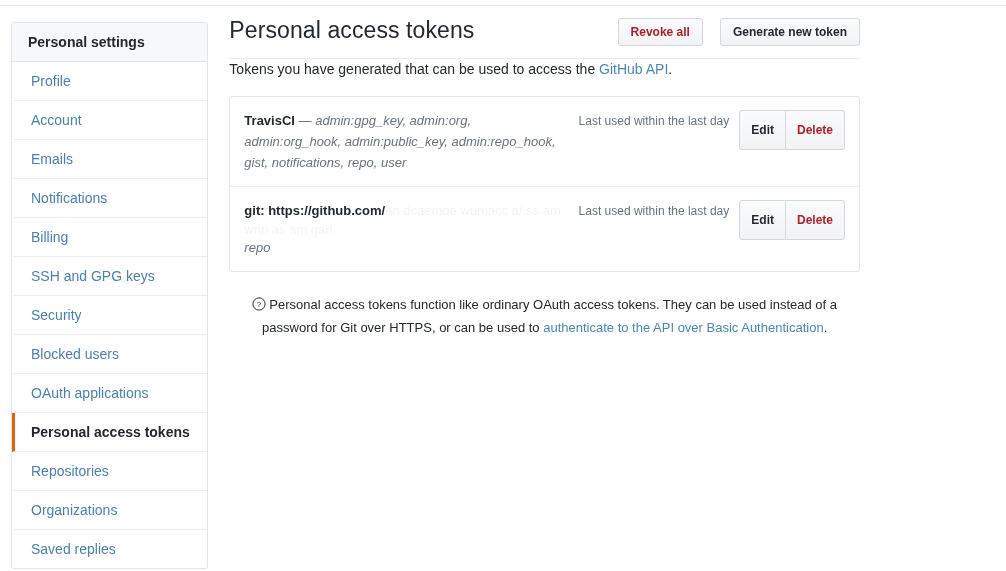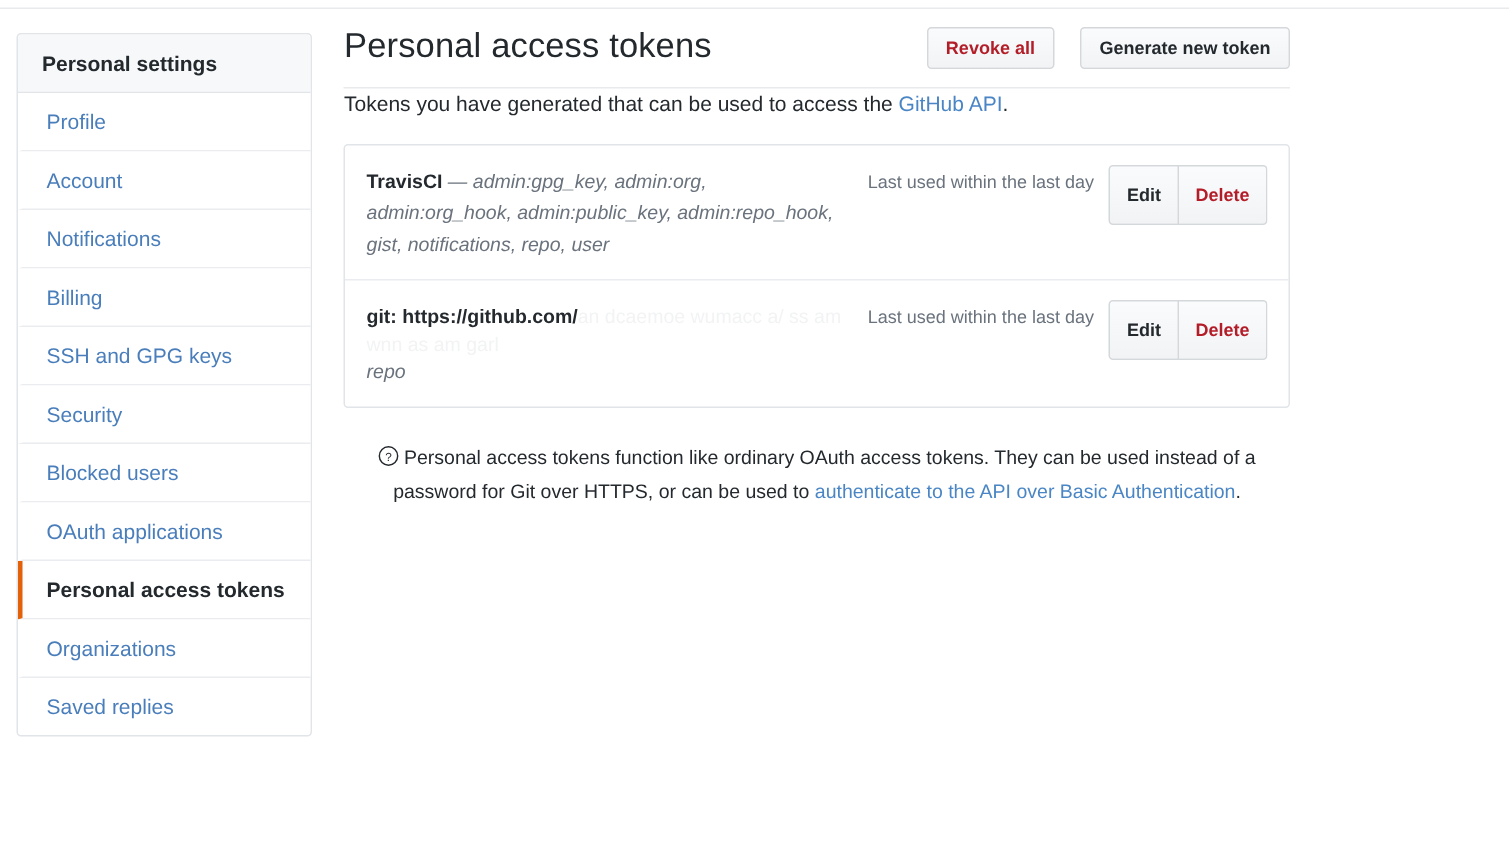--- a/index.html
+++ b/index.html
@@ -218,27 +218,29 @@
 
 <div class="top-rule"></div>
 
 <div class="page">
 
   <nav class="sidebar">
     <div class="sidebar-header">Personal settings</div>
 
     <div class="sidebar-item">Profile</div>
     <div class="sidebar-item">Account</div>
+    <div class="sidebar-item">Emails</div>
     <div class="sidebar-item">Notifications</div>
     <div class="sidebar-item">Billing</div>
     <div class="sidebar-item">SSH and GPG keys</div>
     <div class="sidebar-item">Security</div>
     <div class="sidebar-item">Blocked users</div>
     <div class="sidebar-item">OAuth applications</div>
     <div class="sidebar-item selected">Personal access tokens</div>
+    <div class="sidebar-item">Repositories</div>
     <div class="sidebar-item">Organizations</div>
     <div class="sidebar-item">Saved replies</div>
   </nav>
 
   <main class="main">
 
     <div class="main-head">
       <h1 class="page-title">Personal access tokens</h1>
       <div class="head-actions">
         <button class="btn danger">Revoke all</button>

